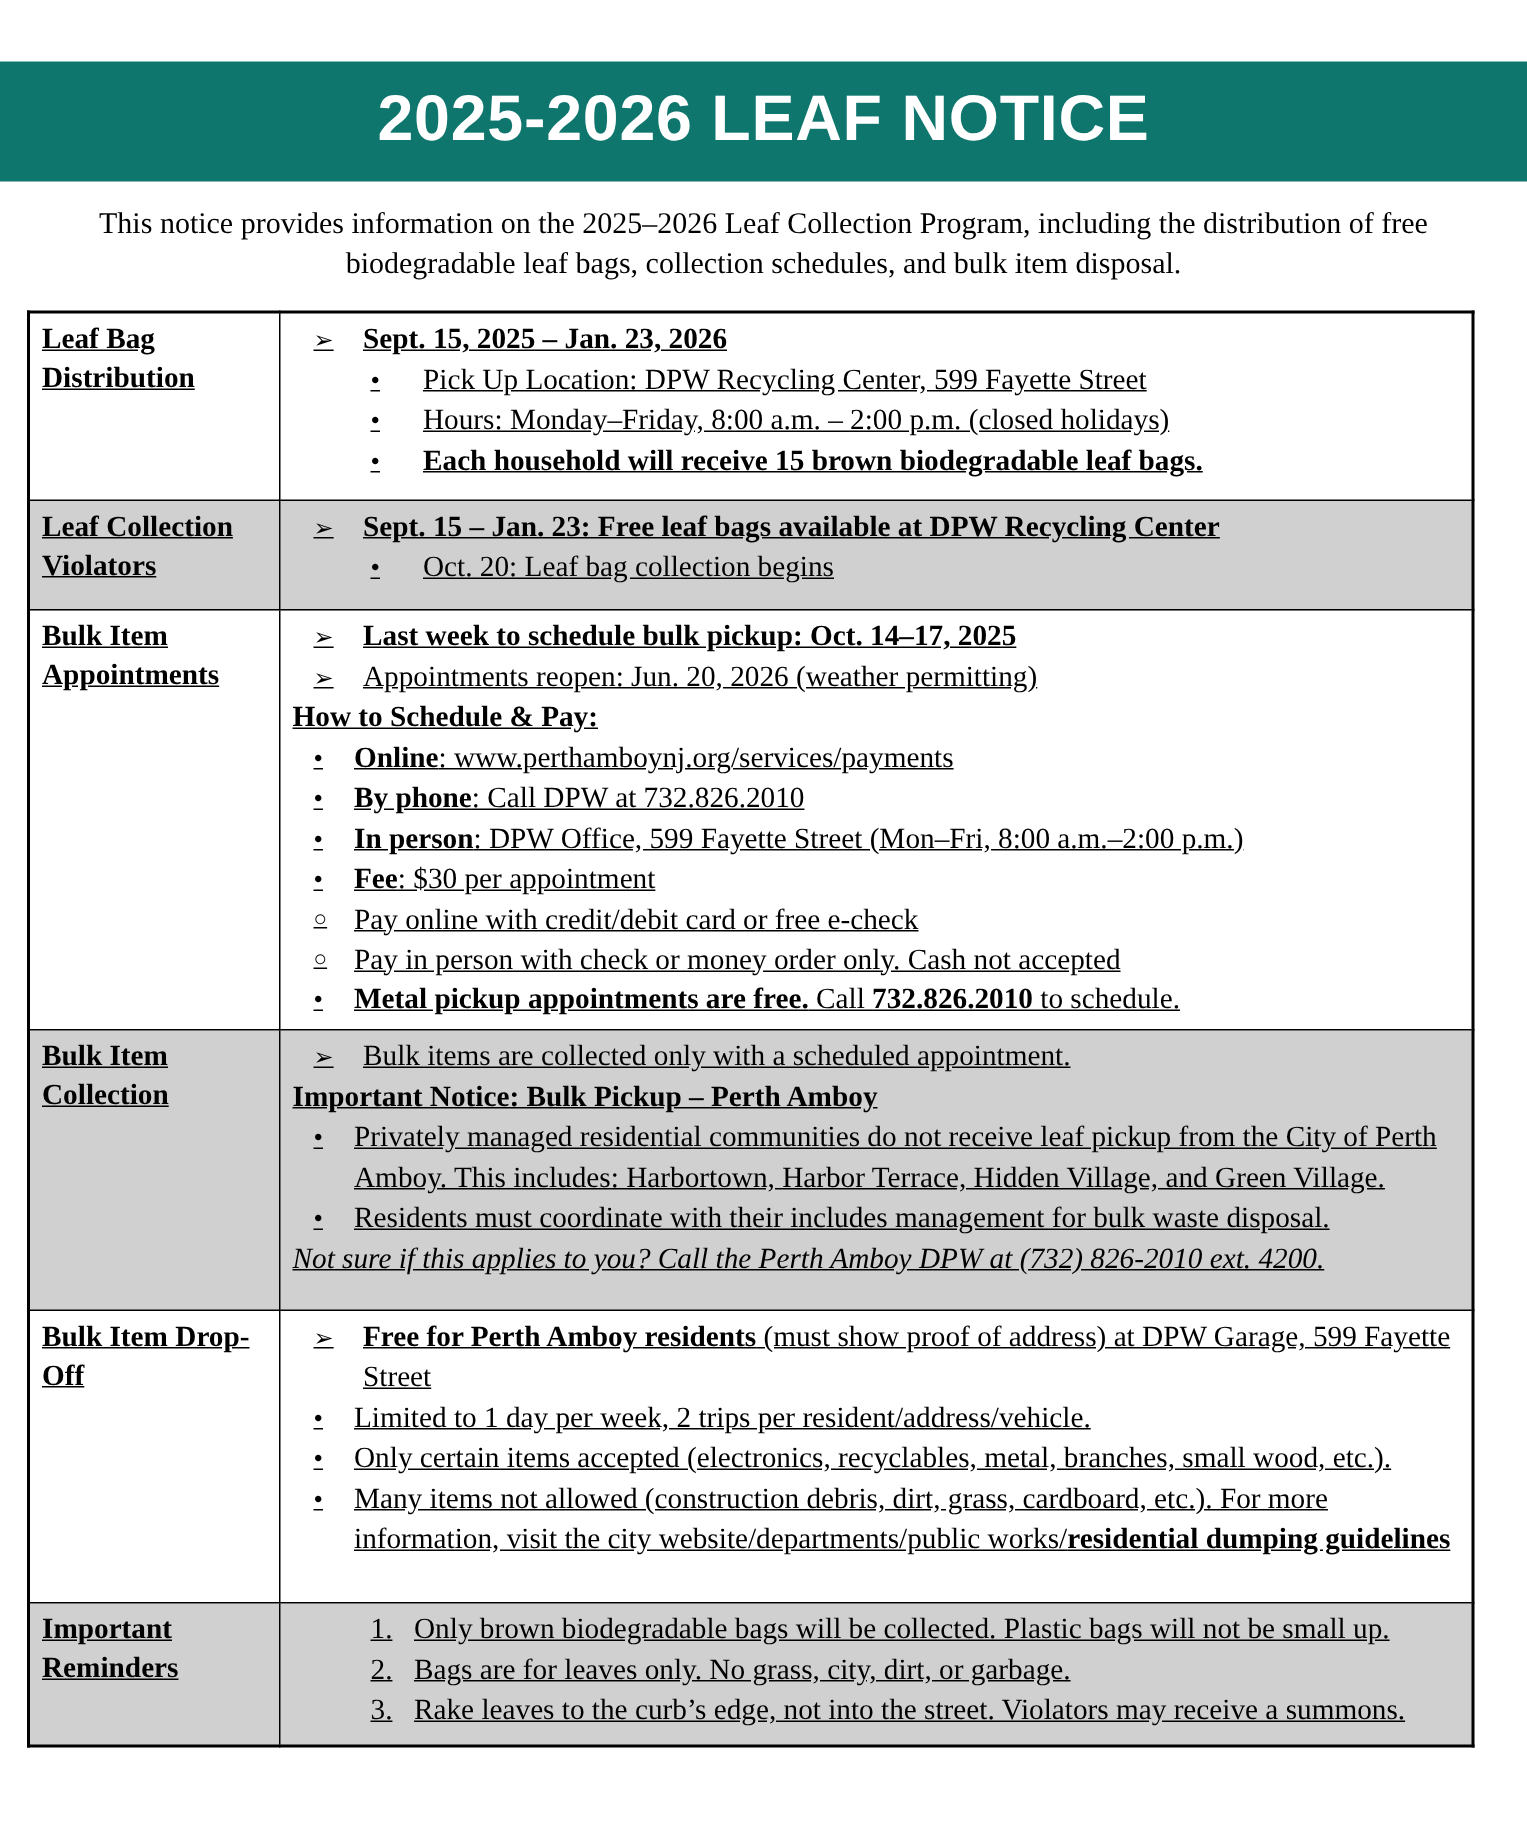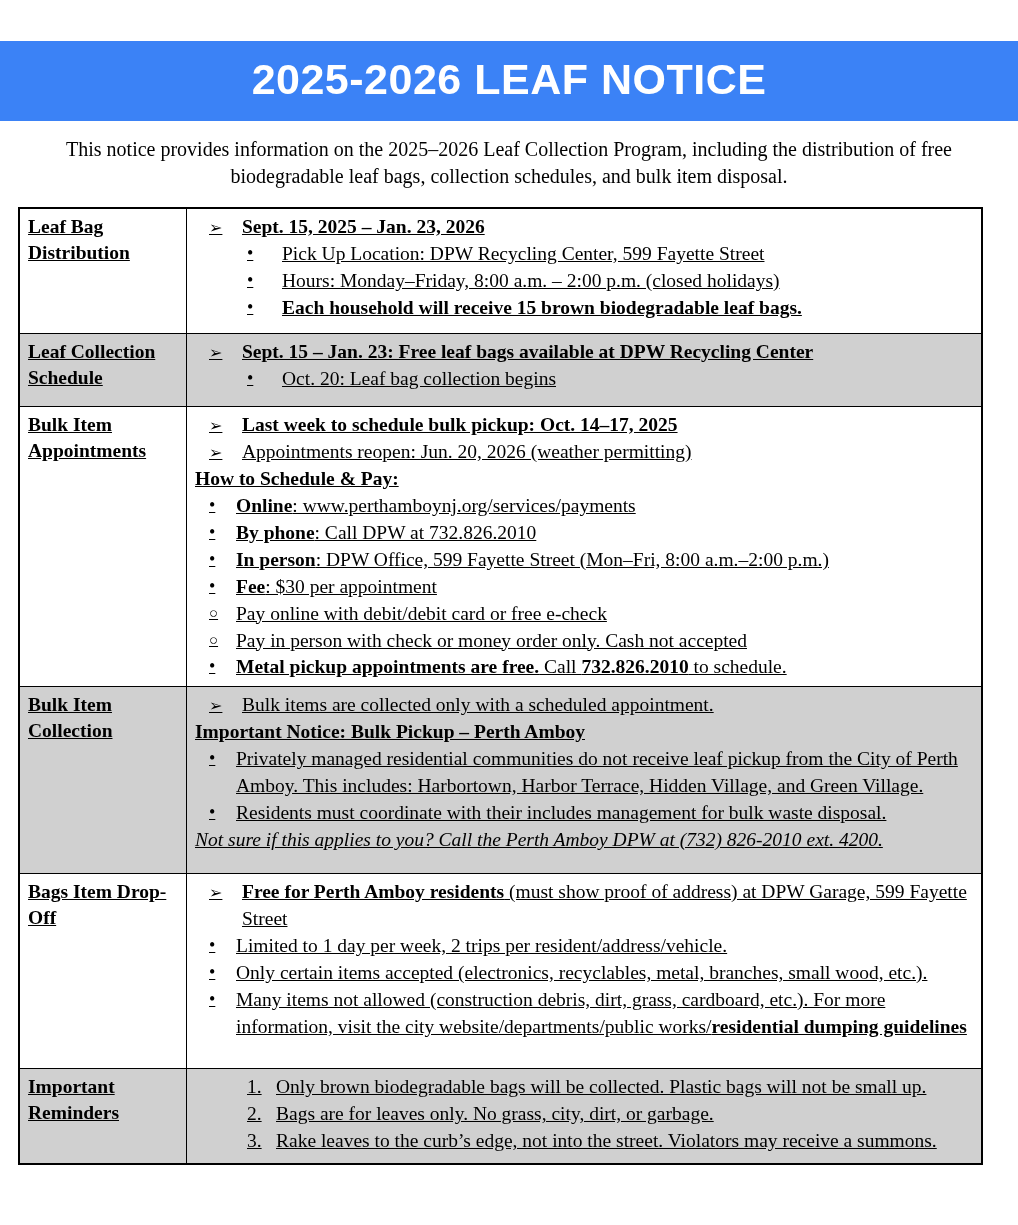--- a/index.html
+++ b/index.html
@@ -6,21 +6,21 @@
   body {
     width: 1018px; height: 1225px;
     background: #ffffff;
     font-family: "Liberation Serif", serif;
     color: #000000;
     position: relative;
   }
   .banner {
     margin-top: 41px;
     width: 100%;
-    background: #3b82f6;
+    background: #0f766e;
     color: #ffffff;
     text-align: center;
     padding: 15px 0 18px 0;
     box-sizing: border-box;
     font-family: "Liberation Sans", sans-serif;
   }
   .banner-title {
     font-size: 43px;
     font-weight: bold;
     letter-spacing: 0.5px;
@@ -113,21 +113,21 @@
               <span class="text"><span>Hours: Monday–Friday, 8:00 a.m. – 2:00 p.m. (closed holidays)</span></span>
             </div>
             <div class="item lv2 bullet">
               <span class="marker bullet">•</span>
               <span class="text"><span class="b">Each household will receive 15 brown biodegradable leaf bags.</span></span>
             </div>
           </div>
         </td>
       </tr>
       <tr class="shaded">
-        <th class="label">Leaf Collection Schedule</th>
+        <th class="label">Leaf Collection Violators</th>
         <td class="content">
           <div class="cell r2">
             <div class="item lv1 arrow">
               <span class="marker arrow">➢</span>
               <span class="text"><span class="b">Sept. 15 – Jan. 23: Free leaf bags available at DPW Recycling Center</span></span>
             </div>
             <div class="item lv2 bullet">
               <span class="marker bullet">•</span>
               <span class="text"><span>Oct. 20: Leaf bag collection begins</span></span>
             </div>
@@ -160,21 +160,21 @@
             <div class="item lv1 bullet">
               <span class="marker bullet">•</span>
               <span class="text"><span class="b">In person</span><span>: DPW Office, 599 Fayette Street (Mon–Fri, 8:00 a.m.–2:00 p.m.)</span></span>
             </div>
             <div class="item lv1 bullet">
               <span class="marker bullet">•</span>
               <span class="text"><span class="b">Fee</span><span>: $30 per appointment</span></span>
             </div>
             <div class="item lv1 circle">
               <span class="marker circle">○</span>
-              <span class="text"><span>Pay online with debit/debit card or free e-check</span></span>
+              <span class="text"><span>Pay online with credit/debit card or free e-check</span></span>
             </div>
             <div class="item lv1 circle">
               <span class="marker circle">○</span>
               <span class="text"><span>Pay in person with check or money order only.  Cash not accepted</span></span>
             </div>
             <div class="item lv1 bullet">
               <span class="marker bullet">•</span>
               <span class="text"><span class="b">Metal pickup appointments are free.</span><span> Call </span><span class="b">732.826.2010</span><span> to schedule.</span></span>
             </div>
           </div>
@@ -199,21 +199,21 @@
               <span class="marker bullet">•</span>
               <span class="text"><span>Residents must coordinate with their includes management for bulk waste disposal.</span></span>
             </div>
             <div class="item lv0 plain">
               <span class="text"><span class="i">Not sure if this applies to you? Call the Perth Amboy DPW at (732) 826-2010 ext. 4200.</span></span>
             </div>
           </div>
         </td>
       </tr>
       <tr>
-        <th class="label">Bags Item Drop-Off</th>
+        <th class="label">Bulk Item Drop-Off</th>
         <td class="content">
           <div class="cell r5">
             <div class="item lv1 arrow">
               <span class="marker arrow">➢</span>
               <span class="text"><span class="b">Free for Perth Amboy residents</span><span> (must show proof of address) at DPW Garage, 599 Fayette Street</span></span>
             </div>
             <div class="item lv1 bullet">
               <span class="marker bullet">•</span>
               <span class="text"><span>Limited to 1 day per week, 2 trips per resident/address/vehicle.</span></span>
             </div>

